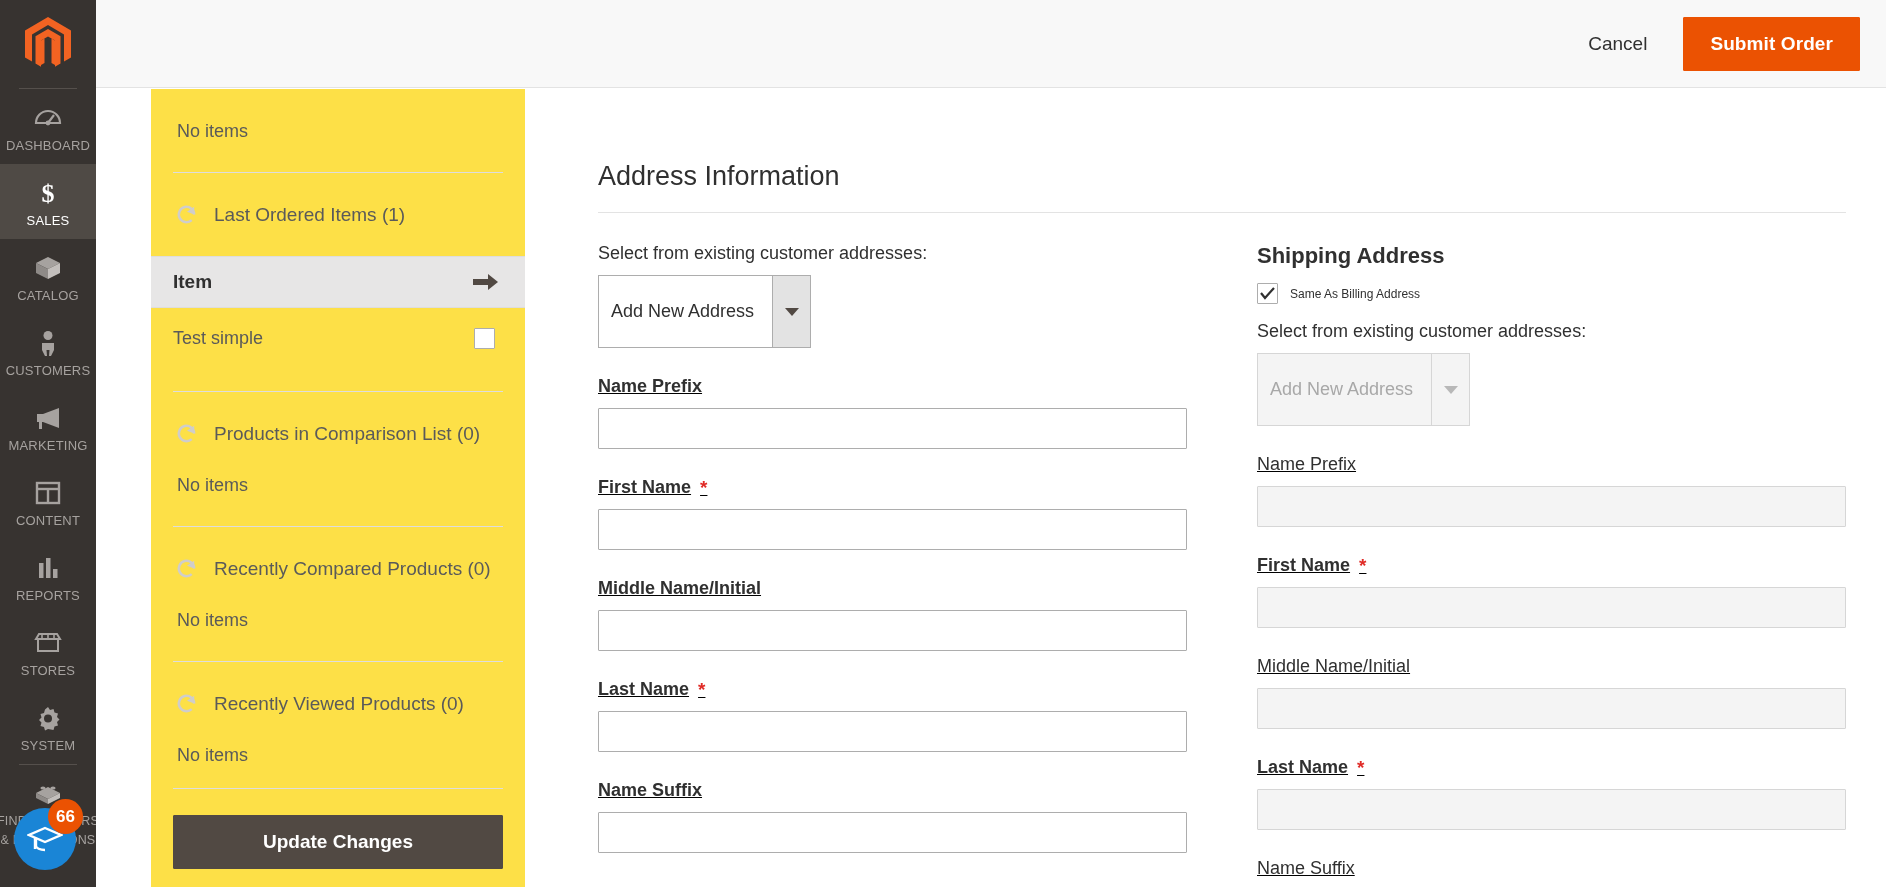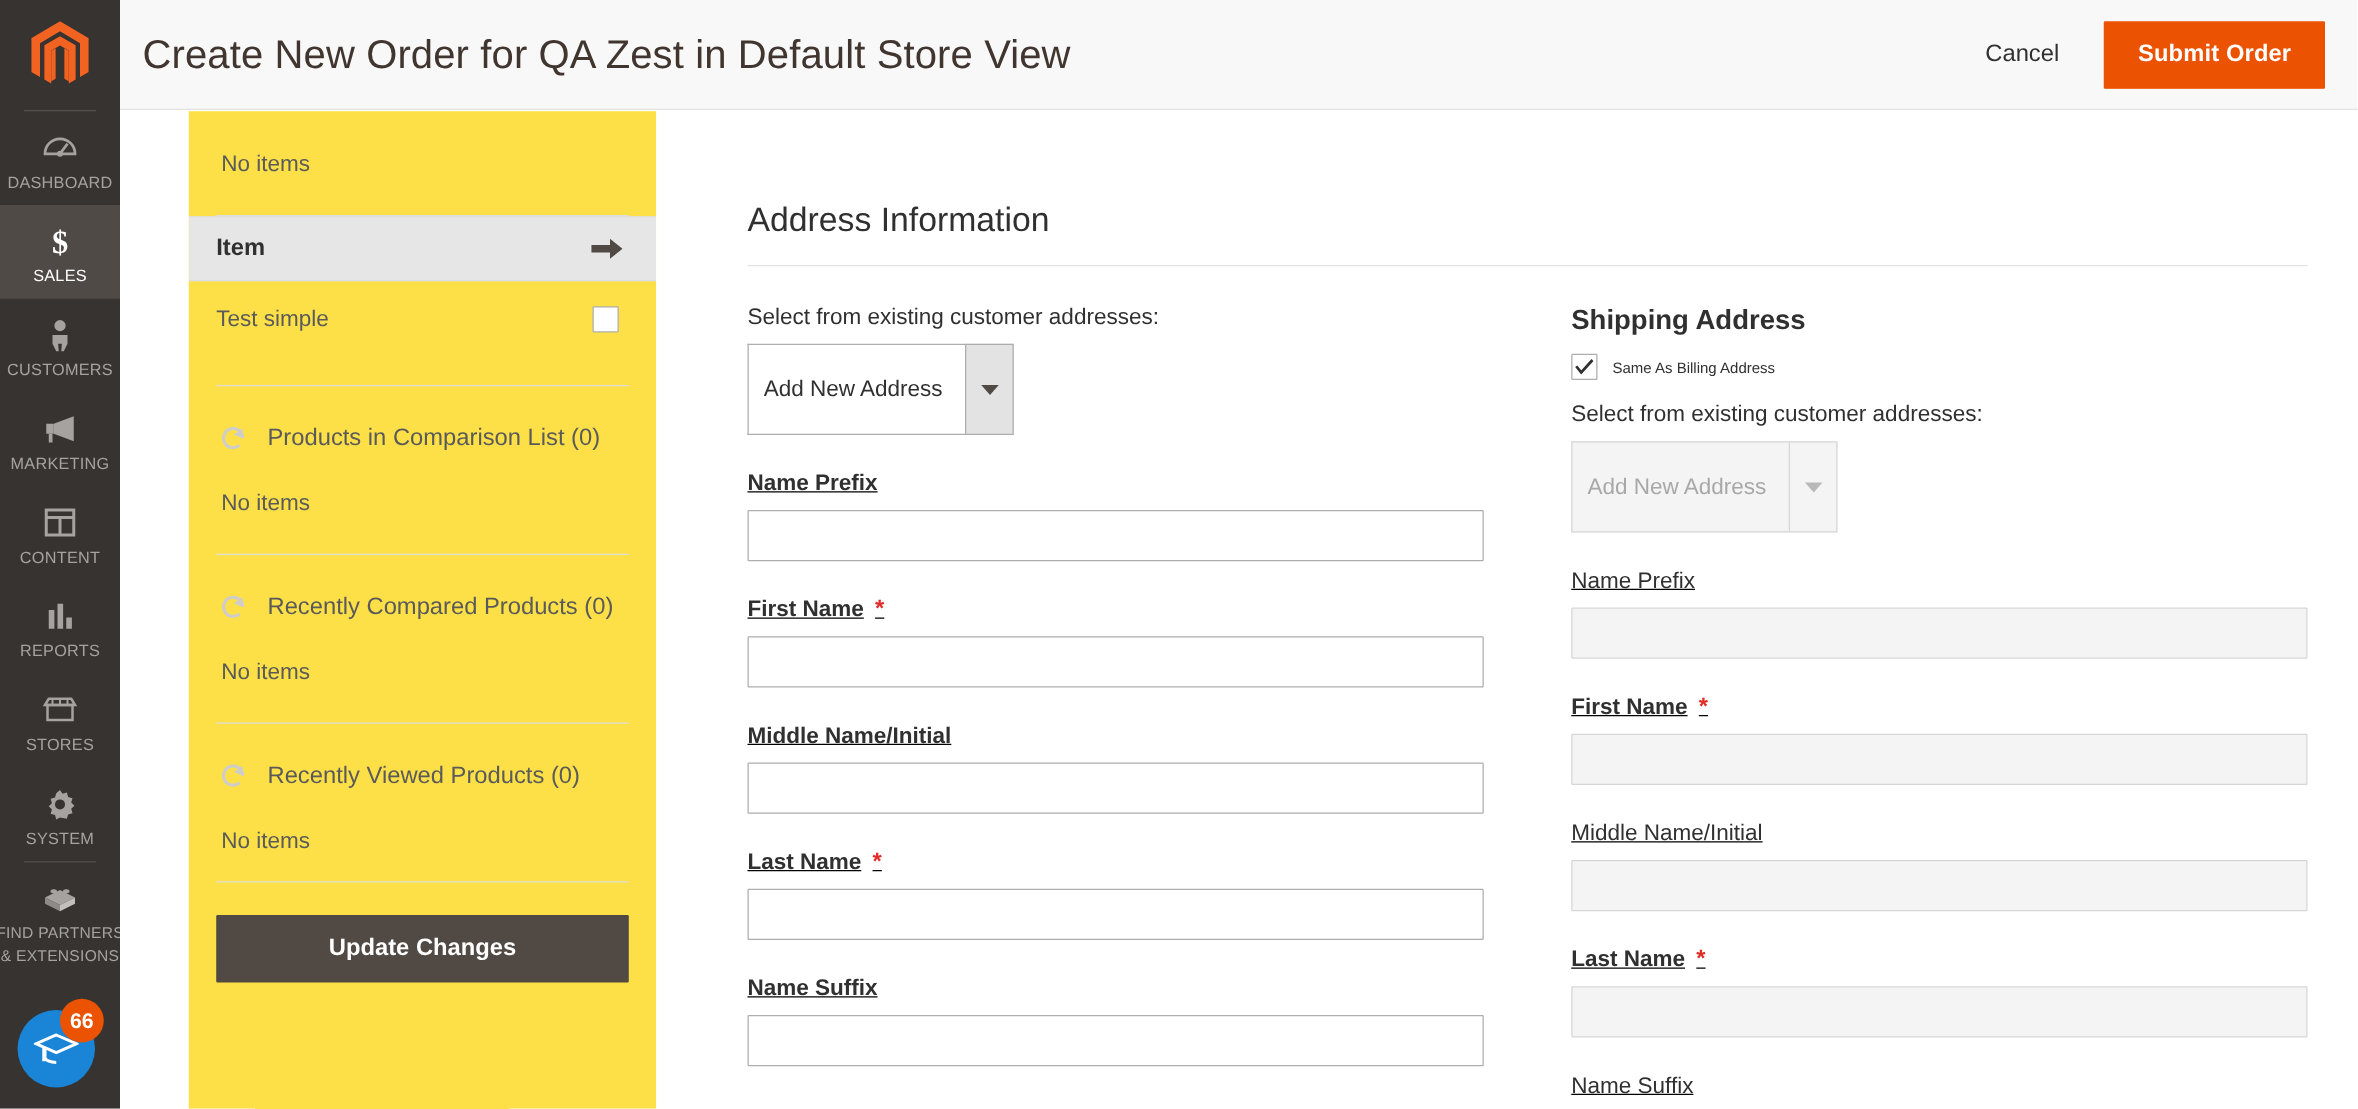--- a/index.html
+++ b/index.html
@@ -244,20 +244,30 @@
 
     <div class="nav-item active">
       <span class="nav-icon">
         <svg width="30" height="30" viewBox="0 0 30 30">
             <text x="15" y="24" font-size="26" font-family="Liberation Serif, serif" font-weight="bold" fill="#ffffff" text-anchor="middle">$</text>
           </svg>
       </span>
       <span class="nav-label">SALES</span>
     </div>
 
+    <div class="nav-item">
+      <span class="nav-icon">
+        <svg width="30" height="30" viewBox="0 0 30 30">
+            <polygon points="15,4 27,10 15,16 3,10" fill="#a6a29f"></polygon>
+            <polygon points="3,10 15,16 15,26 3,20" fill="#8e8a87"></polygon>
+            <polygon points="27,10 15,16 15,26 27,20" fill="#c3bfbc"></polygon>
+          </svg>
+      </span>
+      <span class="nav-label">CATALOG</span>
+    </div>
 
     <div class="nav-item">
       <span class="nav-icon">
         <svg width="30" height="30" viewBox="0 0 30 30">
             <circle cx="15" cy="7.5" r="4.5" fill="#a6a29f"></circle>
             <path d="M9 15h12v7l-3 6h-2l.5-6h-3l.5 6h-2l-3-6z" fill="#a6a29f"></path>
           </svg>
       </span>
       <span class="nav-label">CUSTOMERS</span>
     </div>
@@ -338,32 +348,38 @@
   <div class="help-widget">
     <svg width="36" height="30" viewBox="0 0 36 30">
       <polygon points="18,4 34,11 18,18 2,11" fill="none" stroke="#ffffff" stroke-width="2.4"></polygon>
       <path d="M9 14v8c0 2 4 4 9 4" fill="none" stroke="#ffffff" stroke-width="2.4"></path>
       <line x1="8" y1="13" x2="8" y2="25" stroke="#ffffff" stroke-width="2.4"></line>
     </svg>
     <span class="help-badge">66</span>
   </div>
 
   <header class="page-header">
-    <h1 class="page-title">Create New Order for QA Zest in Default Store View</h1>
     <div class="header-actions">
       <button class="btn-cancel">Cancel</button>
       <button class="btn-submit">Submit Order</button>
     </div>
   </header>
 
   <aside class="side-panel">
 
     <div class="panel-noitems">No items</div>
     <div class="panel-hr"></div>
 
+    <div class="panel-section-head">
+      <svg class="refresh-icon" viewBox="0 0 24 24">
+        <path d="M20 12a8 8 0 10-2.6 5.9" fill="none" stroke="#cfcdcb" stroke-width="2.6"></path>
+        <polygon points="20,4 20,12 12.5,9" fill="#cfcdcb"></polygon>
+      </svg>
+      <span class="panel-section-title">Last Ordered Items (1)</span>
+    </div>
 
     <div class="items-table">
       <div class="items-head-row">
         <span class="items-head-label">Item</span>
         <svg class="arrow-icon" viewBox="0 0 26 20">
           <polygon points="0,7 15,7 15,2 25,10 15,18 15,13 0,13" fill="#514943"></polygon>
         </svg>
       </div>
       <div class="items-row">
         <span class="items-row-label">Test simple</span>

